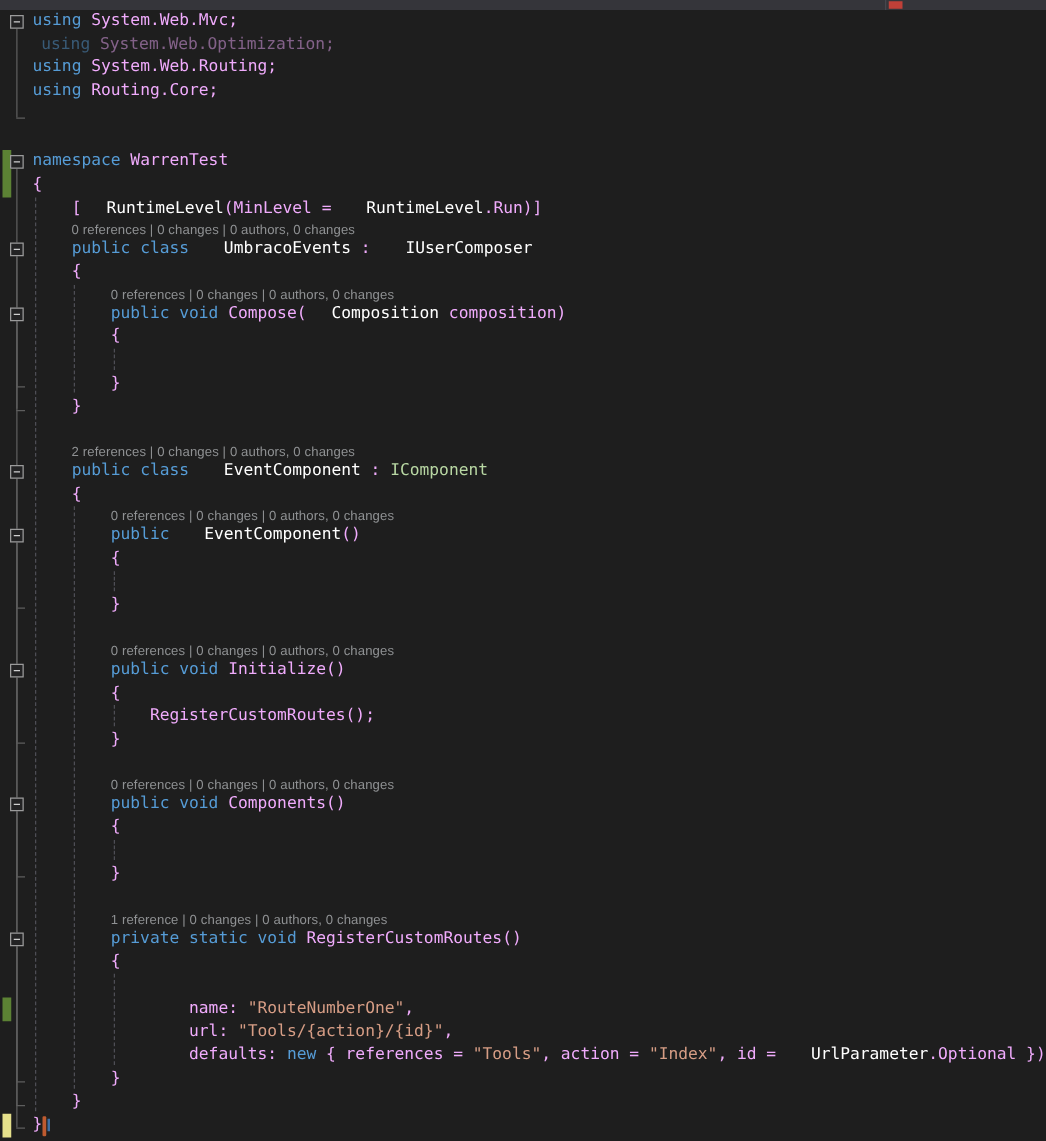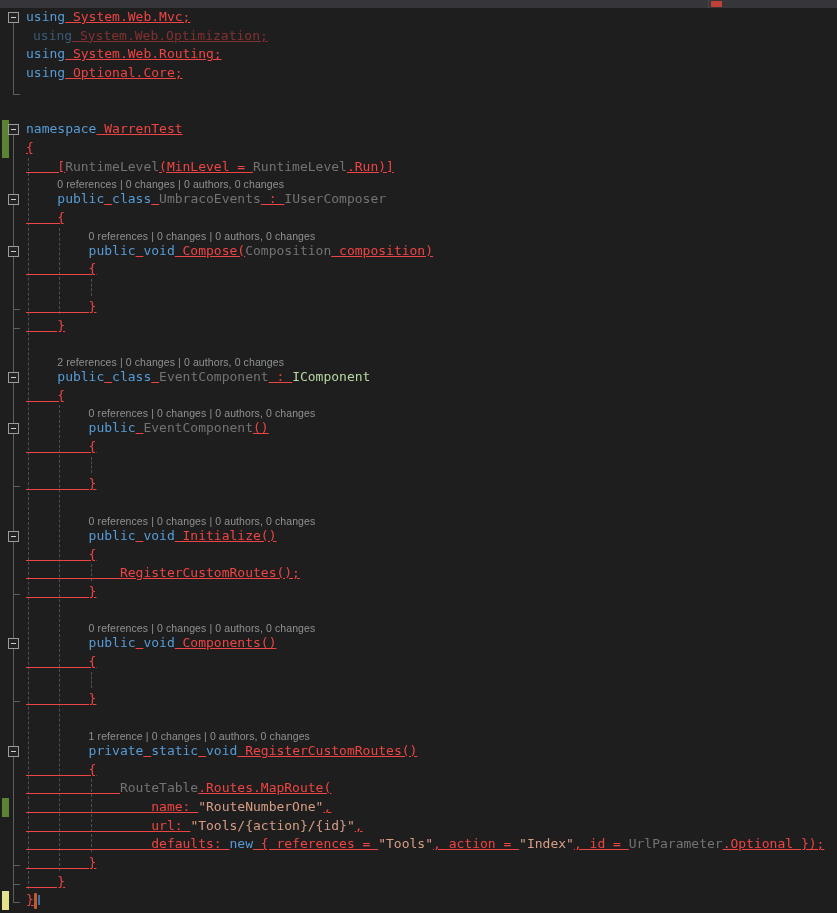--- a/index.html
+++ b/index.html
@@ -8,22 +8,22 @@
   #error-marker{position:absolute;top:1px;left:711px;width:11px;height:6px;background:#C04038;}
   #top-bar-divider{position:absolute;top:0;left:708px;width:1px;height:8px;background:#47474D;}
   #editor{position:absolute;left:0;top:8px;width:837px;height:905px;}
   .line{position:absolute;left:0;right:0;white-space:pre;
         font-family:"DejaVu Sans Mono",monospace;font-size:13px;
         height:18.7px;line-height:18.7px;padding-left:26px;color:#DCDCDC;}
   .line.lens{font-family:"Liberation Sans",sans-serif;font-size:10.5px;
         color:#8F9193;height:14px;line-height:16px;letter-spacing:.1px;}
   .line.faded{opacity:.48;}
   .tk-k{color:#569CD6;}
-  .tk-p{color:#ef4444;text-decoration:underline;}
-  .tk-t{color:#737373;}
+  .tk-p{color:#f0abfc;}
+  .tk-t{color:#ffffff;margin-left:20px;}
   .tk-i{color:#B8D7A3;}
   .tk-s{color:#D69D85;}
   .guide{position:absolute;width:0;border-left:1px dashed #4E4E55;}
   .fold-line{position:absolute;width:1px;background:#5E5E5E;left:13px;}
   .fold-tick{position:absolute;height:1px;background:#5E5E5E;left:13px;width:7px;}
   .fold-box{position:absolute;left:8px;width:11px;height:11px;background:#232324;
         border:1px solid #9B9B9B;box-sizing:border-box;cursor:pointer;}
   .fold-box .minus{position:absolute;left:2px;top:4px;width:5px;height:1px;background:#CFCFCF;}
   .change-bar{position:absolute;left:2px;width:7px;}
   .change-bar.green{background:#5C8234;}
@@ -65,21 +65,21 @@
       <div class="fold-line" style="top: 641.3px; height: 52.1px;"></div>
       <div class="fold-tick" style="top: 693.4px;"></div>
       <div class="fold-line" style="top: 748.8px; height: 108.2px;"></div>
       <div class="fold-tick" style="top: 857px;"></div>
       <div class="line " style="top: 0px;"><span class="tk-k">using</span><span class="tk-p"> System.Web.Mvc;</span></div>
       <div class="fold-box" style="top: 4px;">
         <div class="minus"></div>
       </div>
       <div class="line  faded" style="top: 18.7px; padding-left: 33px;"><span class="tk-k">using</span><span class="tk-p"> System.Web.Optimization;</span></div>
       <div class="line " style="top: 37.4px;"><span class="tk-k">using</span><span class="tk-p"> System.Web.Routing;</span></div>
-      <div class="line " style="top: 56.1px;"><span class="tk-k">using</span><span class="tk-p"> Optional.Core;</span></div>
+      <div class="line " style="top: 56.1px;"><span class="tk-k">using</span><span class="tk-p"> Routing.Core;</span></div>
       <div class="line " style="top: 93.5px;"></div>
       <div class="line " style="top: 112.2px;"><span class="tk-k">namespace</span><span class="tk-p"> WarrenTest</span></div>
       <div class="change-bar green" style="top: 112.2px; height: 37.4px;"></div>
       <div class="fold-box" style="top: 116.2px;">
         <div class="minus"></div>
       </div>
       <div class="line " style="top: 130.9px;"><span class="tk-p">{</span></div>
       <div class="line " style="top: 149.6px;"><span class="tk-p">    [</span><span class="tk-t">RuntimeLevel</span><span class="tk-p">(MinLevel = </span><span class="tk-t">RuntimeLevel</span><span class="tk-p">.Run)]</span></div>
       <div class="line lens" style="top: 168.3px; padding-left: 57.3px;">0 references | 0 changes | 0 authors, 0 changes</div>
       <div class="line " style="top: 182.3px;"><span class="tk-k">    public</span><span class="tk-p"> </span><span class="tk-k">class</span><span class="tk-p"> </span><span class="tk-t">UmbracoEvents</span><span class="tk-p"> : </span><span class="tk-t">IUserComposer</span></div>
@@ -128,21 +128,20 @@
       <div class="line " style="top: 645px;"><span class="tk-p">        {</span></div>
       <div class="line " style="top: 663.7px;"></div>
       <div class="line " style="top: 682.4px;"><span class="tk-p">        }</span></div>
       <div class="line " style="top: 701.1px;"></div>
       <div class="line lens" style="top: 719.8px; padding-left: 88.6px;">1 reference | 0 changes | 0 authors, 0 changes</div>
       <div class="line " style="top: 733.8px;"><span class="tk-k">        private</span><span class="tk-p"> </span><span class="tk-k">static</span><span class="tk-p"> </span><span class="tk-k">void</span><span class="tk-p"> RegisterCustomRoutes()</span></div>
       <div class="fold-box" style="top: 737.8px;">
         <div class="minus"></div>
       </div>
       <div class="line " style="top: 752.5px;"><span class="tk-p">        {</span></div>
-      <div class="line " style="top: 771.2px;"><span class="tk-p">            </span><span class="tk-t">RouteTable</span><span class="tk-p">.Routes.MapRoute(</span></div>
       <div class="line " style="top: 789.9px;"><span class="tk-p">                name: </span><span class="tk-s">"RouteNumberOne"</span><span class="tk-p">,</span></div>
       <div class="change-bar green" style="top: 789.9px; height: 18.7px;"></div>
       <div class="line " style="top: 808.6px;"><span class="tk-p">                url: </span><span class="tk-s">"Tools/{action}/{id}"</span><span class="tk-p">,</span></div>
       <div class="line " style="top: 827.3px;"><span class="tk-p">                defaults: </span><span class="tk-k">new</span><span class="tk-p"> { references = </span><span class="tk-s">"Tools"</span><span class="tk-p">, action = </span><span class="tk-s">"Index"</span><span class="tk-p">, id = </span><span class="tk-t">UrlParameter</span><span class="tk-p">.Optional });</span></div>
       <div class="line " style="top: 846px;"><span class="tk-p">        }</span></div>
       <div class="line " style="top: 864.7px;"><span class="tk-p">    }</span></div>
       <div class="line " style="top: 883.4px;"><span class="tk-p">}</span></div>
       <div class="change-bar yellow" style="top: 883.4px; height: 18.7px;"></div>
       <div id="caret" style="left: 34px; top: 884.9px;"></div>
       <div id="caret-blue" style="left: 37.5px; top: 887.4px;"></div>

